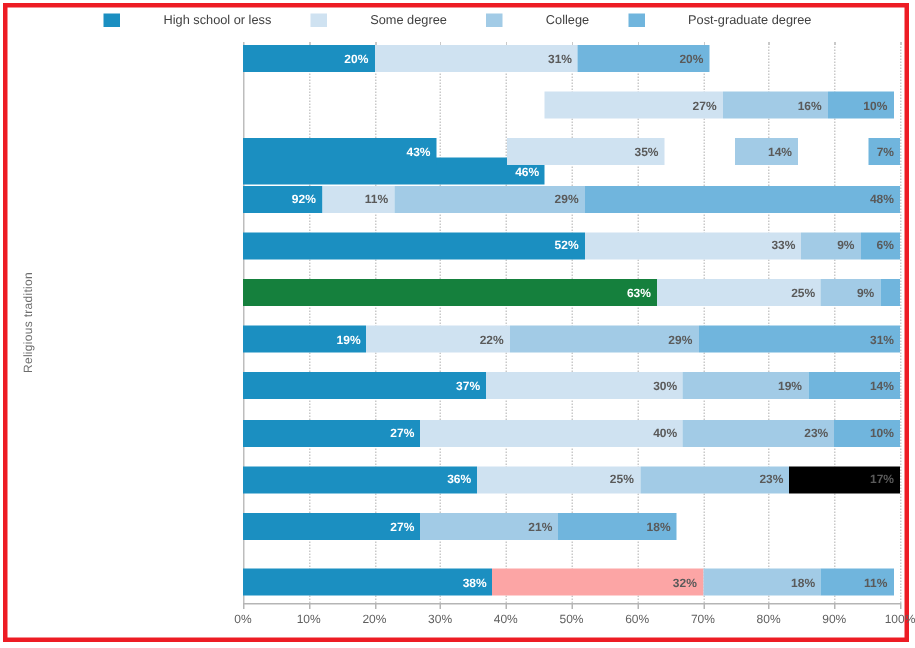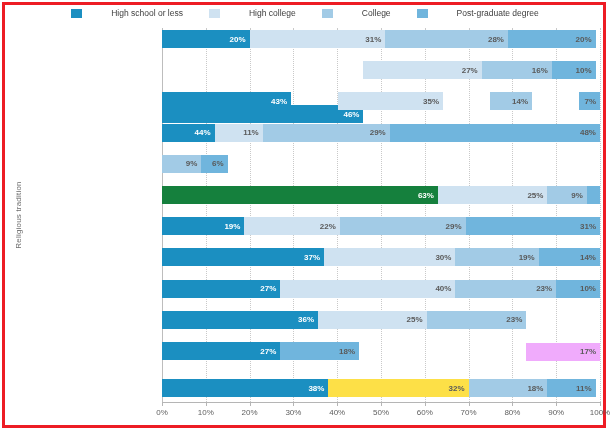--- a/index.html
+++ b/index.html
@@ -97,21 +97,21 @@
 
 <div id="frame"></div>
 
 <div id="legend">
     <div class="legend-item">
       <span class="legend-swatch" style="background: rgb(27, 143, 193);"></span>
       <span class="legend-label">High school or less</span>
     </div>
     <div class="legend-item">
       <span class="legend-swatch" style="background: rgb(207, 226, 241);"></span>
-      <span class="legend-label">High college</span>
+      <span class="legend-label">Some degree</span>
     </div>
     <div class="legend-item">
       <span class="legend-swatch" style="background: rgb(162, 203, 230);"></span>
       <span class="legend-label">College</span>
     </div>
     <div class="legend-item">
       <span class="legend-swatch" style="background: rgb(112, 181, 221);"></span>
       <span class="legend-label">Post-graduate degree</span>
     </div>
   </div>
@@ -134,23 +134,20 @@
       <div class="gl" style="left: 90%;"></div>
       <div class="gl" style="left: 100%;"></div>
     </div>
 <div class="row" style="top: 2px;">
       <div class="seg" style="width: 20%; background: rgb(27, 143, 193);">
         <span class="val v-dark">20%</span>
       </div>
       <div class="seg" style="width: 31%; background: rgb(207, 226, 241);">
         <span class="val v-light">31%</span>
       </div>
-      <div class="seg" style="width: 28%; background: rgb(162, 203, 230);">
-        <span class="val v-light">28%</span>
-      </div>
       <div class="seg" style="width: 20%; background: rgb(112, 181, 221);">
         <span class="val v-light">20%</span>
       </div>
     </div>
     <div class="row" style="top: 33.2px;">
       <div class="seg" style="width: 46%; background: rgb(27, 143, 193); margin-top: 44px;">
         <span class="val v-dark">46%</span>
       </div>
       <div class="seg" style="width: 27%; background: rgb(207, 226, 241);">
         <span class="val v-light">27%</span>
@@ -171,33 +168,39 @@
       </div>
       <div class="seg" style="width: 14%; background: rgb(162, 203, 230);">
         <span class="val v-light">14%</span>
       </div>
       <div class="seg" style="width: 7%; background: rgb(112, 181, 221);">
         <span class="val v-light">7%</span>
       </div>
     </div>
     <div class="row" style="top: 95.6px;">
       <div class="seg" style="width: 12%; background: rgb(27, 143, 193);">
-        <span class="val v-dark">44%</span>
+        <span class="val v-dark">92%</span>
       </div>
       <div class="seg" style="width: 11%; background: rgb(207, 226, 241);">
         <span class="val v-light">11%</span>
       </div>
       <div class="seg" style="width: 29%; background: rgb(162, 203, 230);">
         <span class="val v-light">29%</span>
       </div>
       <div class="seg" style="width: 48%; background: rgb(112, 181, 221);">
         <span class="val v-light">48%</span>
       </div>
     </div>
     <div class="row" style="top: 126.8px;">
+      <div class="seg" style="width: 52%; background: rgb(27, 143, 193);">
+        <span class="val v-dark">52%</span>
+      </div>
+      <div class="seg" style="width: 33%; background: rgb(207, 226, 241);">
+        <span class="val v-light">33%</span>
+      </div>
       <div class="seg" style="width: 9%; background: rgb(162, 203, 230);">
         <span class="val v-light">9%</span>
       </div>
       <div class="seg" style="width: 6%; background: rgb(112, 181, 221);">
         <span class="val v-light">6%</span>
       </div>
     </div>
     <div class="row" style="top: 158px;">
       <div class="seg" style="width: 63%; background: #15803d;">
         <span class="val v-dark">63%</span>
@@ -255,37 +258,40 @@
     <div class="row" style="top: 282.8px;">
       <div class="seg" style="width: 36%; background: rgb(27, 143, 193);">
         <span class="val v-dark">36%</span>
       </div>
       <div class="seg" style="width: 25%; background: rgb(207, 226, 241);">
         <span class="val v-light">25%</span>
       </div>
       <div class="seg" style="width: 23%; background: rgb(162, 203, 230);">
         <span class="val v-light">23%</span>
       </div>
-      <div class="seg" style="width: 17%; background: #f0abfc; margin-top: 32px;">
+      <div class="seg" style="width: 17%; background: #000000;">
         <span class="val v-light">17%</span>
       </div>
     </div>
     <div class="row" style="top: 314px;">
       <div class="seg" style="width: 27%; background: rgb(27, 143, 193);">
         <span class="val v-dark">27%</span>
       </div>
+      <div class="seg" style="width: 21%; background: rgb(162, 203, 230);">
+        <span class="val v-light">21%</span>
+      </div>
       <div class="seg" style="width: 18%; background: rgb(112, 181, 221);">
         <span class="val v-light">18%</span>
       </div>
     </div>
     <div class="row" style="top: 351px;">
       <div class="seg" style="width: 38%; background: rgb(27, 143, 193);">
         <span class="val v-dark">38%</span>
       </div>
-      <div class="seg" style="width: 32%; background: #fde047;">
+      <div class="seg" style="width: 32%; background: #fca5a5;">
         <span class="val v-light">32%</span>
       </div>
       <div class="seg" style="width: 18%; background: rgb(162, 203, 230);">
         <span class="val v-light">18%</span>
       </div>
       <div class="seg" style="width: 11%; background: rgb(112, 181, 221);">
         <span class="val v-light">11%</span>
       </div>
     </div>
   </div>

